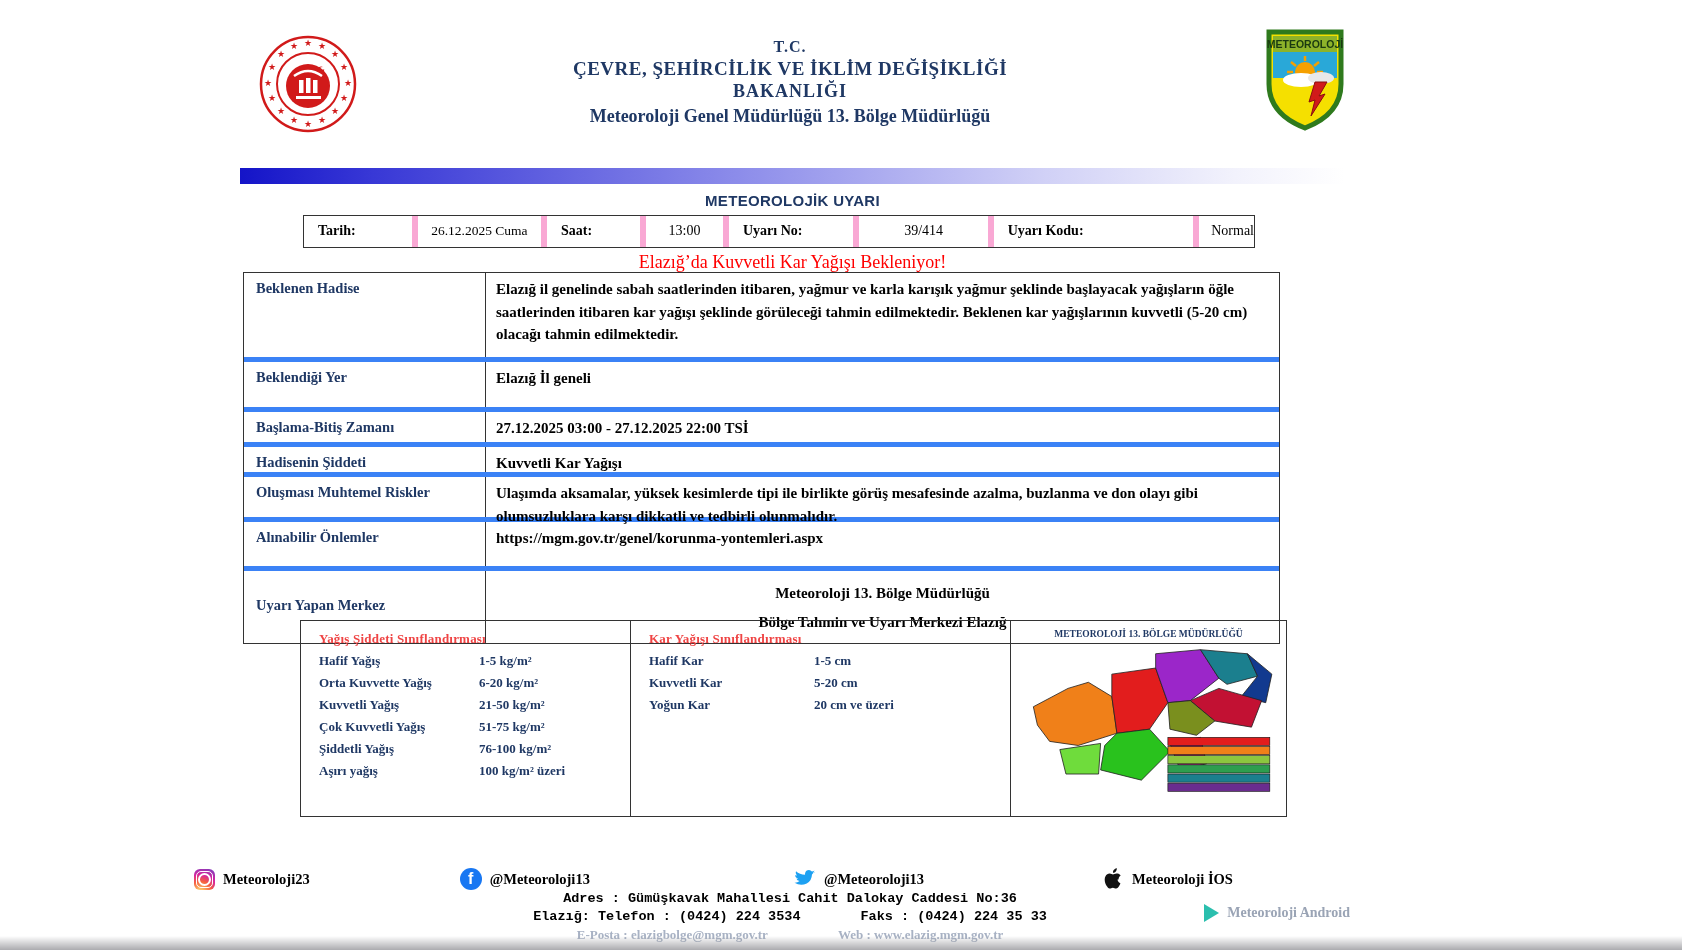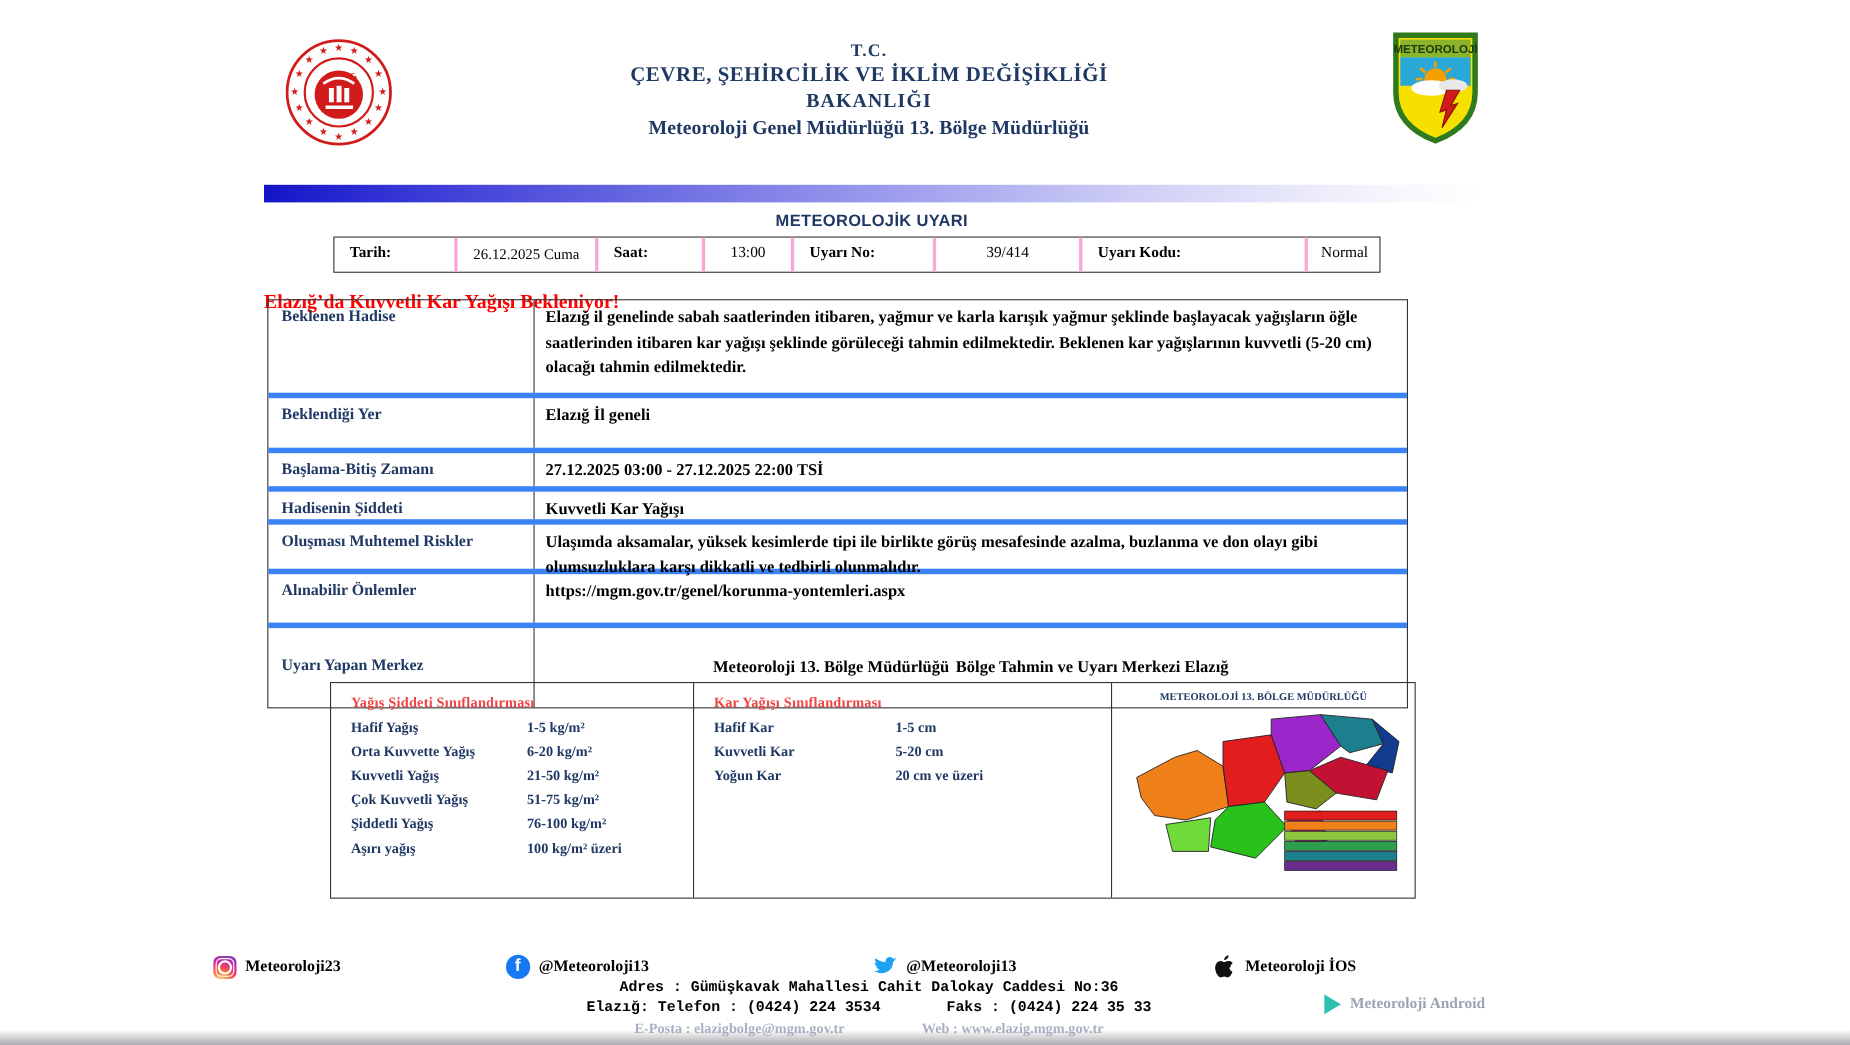--- a/index.html
+++ b/index.html
@@ -20,41 +20,41 @@
   .shield{position:absolute;right:0px;top:0px;width:80px;height:104px;}
   
   .grad-bar{position:absolute;left:240px;top:168px;width:1105px;height:16px;
     background:linear-gradient(to right,#1414c8 0%,#3838d6 12%,#8c8cea 45%,#cfcff6 72%,#f2f2fc 90%,#ffffff 100%);}
   
   .section-title{position:absolute;left:240px;top:192px;width:1105px;text-align:center;
     font-family:"Liberation Sans",sans-serif;font-weight:bold;font-size:15px;color:#1f3864;letter-spacing:.3px;}
   
   .meta-table{position:absolute;left:303px;top:215px;width:950px;height:31px;display:flex;
     border:1px solid #333;}
-  .meta-cell{border-right:3px solid #f9a8d4;display:flex;align-items:center;justify-content:center;
+  .meta-cell{border-right:6px solid #f9a8d4;display:flex;align-items:center;justify-content:center;
     font-size:14px;line-height:1.05;text-align:center;}
   .meta-cell:last-child{border-right:none;}
   .meta-cell.lbl{font-weight:bold;justify-content:flex-start;padding-left:14px;text-align:left;}
   .meta-cell.date{font-size:13.5px;}
   .meta-cell.left{justify-content:flex-start;padding-left:12px;}
   
-  .headline{position:absolute;left:240px;top:264px;width:1105px;text-align:left;
-    color:#ff0000;font-weight:bold;font-size:18px;}
+  .headline{position:absolute;left:240px;top:252px;width:1105px;text-align:center;
+    color:#ff0000;font-weight:normal;font-size:18px;}
   
   .main-table{position:absolute;left:243px;top:272px;width:1035px;border:1px solid #333;}
   .m-row{display:flex;border-bottom:5px solid #3b82f6;}
   .m-row:last-child{border-bottom:none;}
   .m-label{width:223px;min-width:223px;border-right:1px solid #333;padding:6px 6px 4px 12px;
     color:#1f3864;font-weight:bold;font-size:14.5px;line-height:1.25;}
   .m-value{flex:1;padding:5px 10px 4px 10px;font-weight:bold;font-size:15px;line-height:1.5;}
   .m-row.r0{height:84px;} .m-row.r1{height:45px;} .m-row.r2{height:30px;}
   .m-row.r3{height:25px;} .m-row.r4{height:40px;} .m-row.r5{height:44px;}
   .m-row.r6{height:72px;}
   .m-row.r6 .m-label{display:flex;align-items:center;padding-top:0;}
-  .m-row.r6 .m-value{display:flex;flex-direction:row;justify-content:center;align-items:center;text-align:center;gap:6px;}
+  .m-row.r6 .m-value{display:flex;flex-direction:column;justify-content:center;align-items:center;text-align:center;gap:6px;}
   .m-link{display:block;color:#000;text-decoration:none;}
   
   .class-panel{position:absolute;left:300px;top:620px;width:985px;height:195px;
     border:1px solid #333;display:flex;}
   .c-cell{border-right:1px solid #333;padding:10px 8px 6px 18px;box-sizing:border-box;}
   .c-cell:last-child{border-right:none;padding:6px 4px 4px 4px;}
   .c-rain{width:330px;} .c-snow{width:380px;} .c-map{width:275px;position:relative;}
   .c-title{color:#ef4444;font-weight:bold;font-size:13px;margin-bottom:6px;letter-spacing:.2px;}
   .c-row{display:flex;font-size:13px;font-weight:bold;color:#1f3864;margin-bottom:6px;}
   .c-row .c-lab{width:160px;min-width:160px;}

